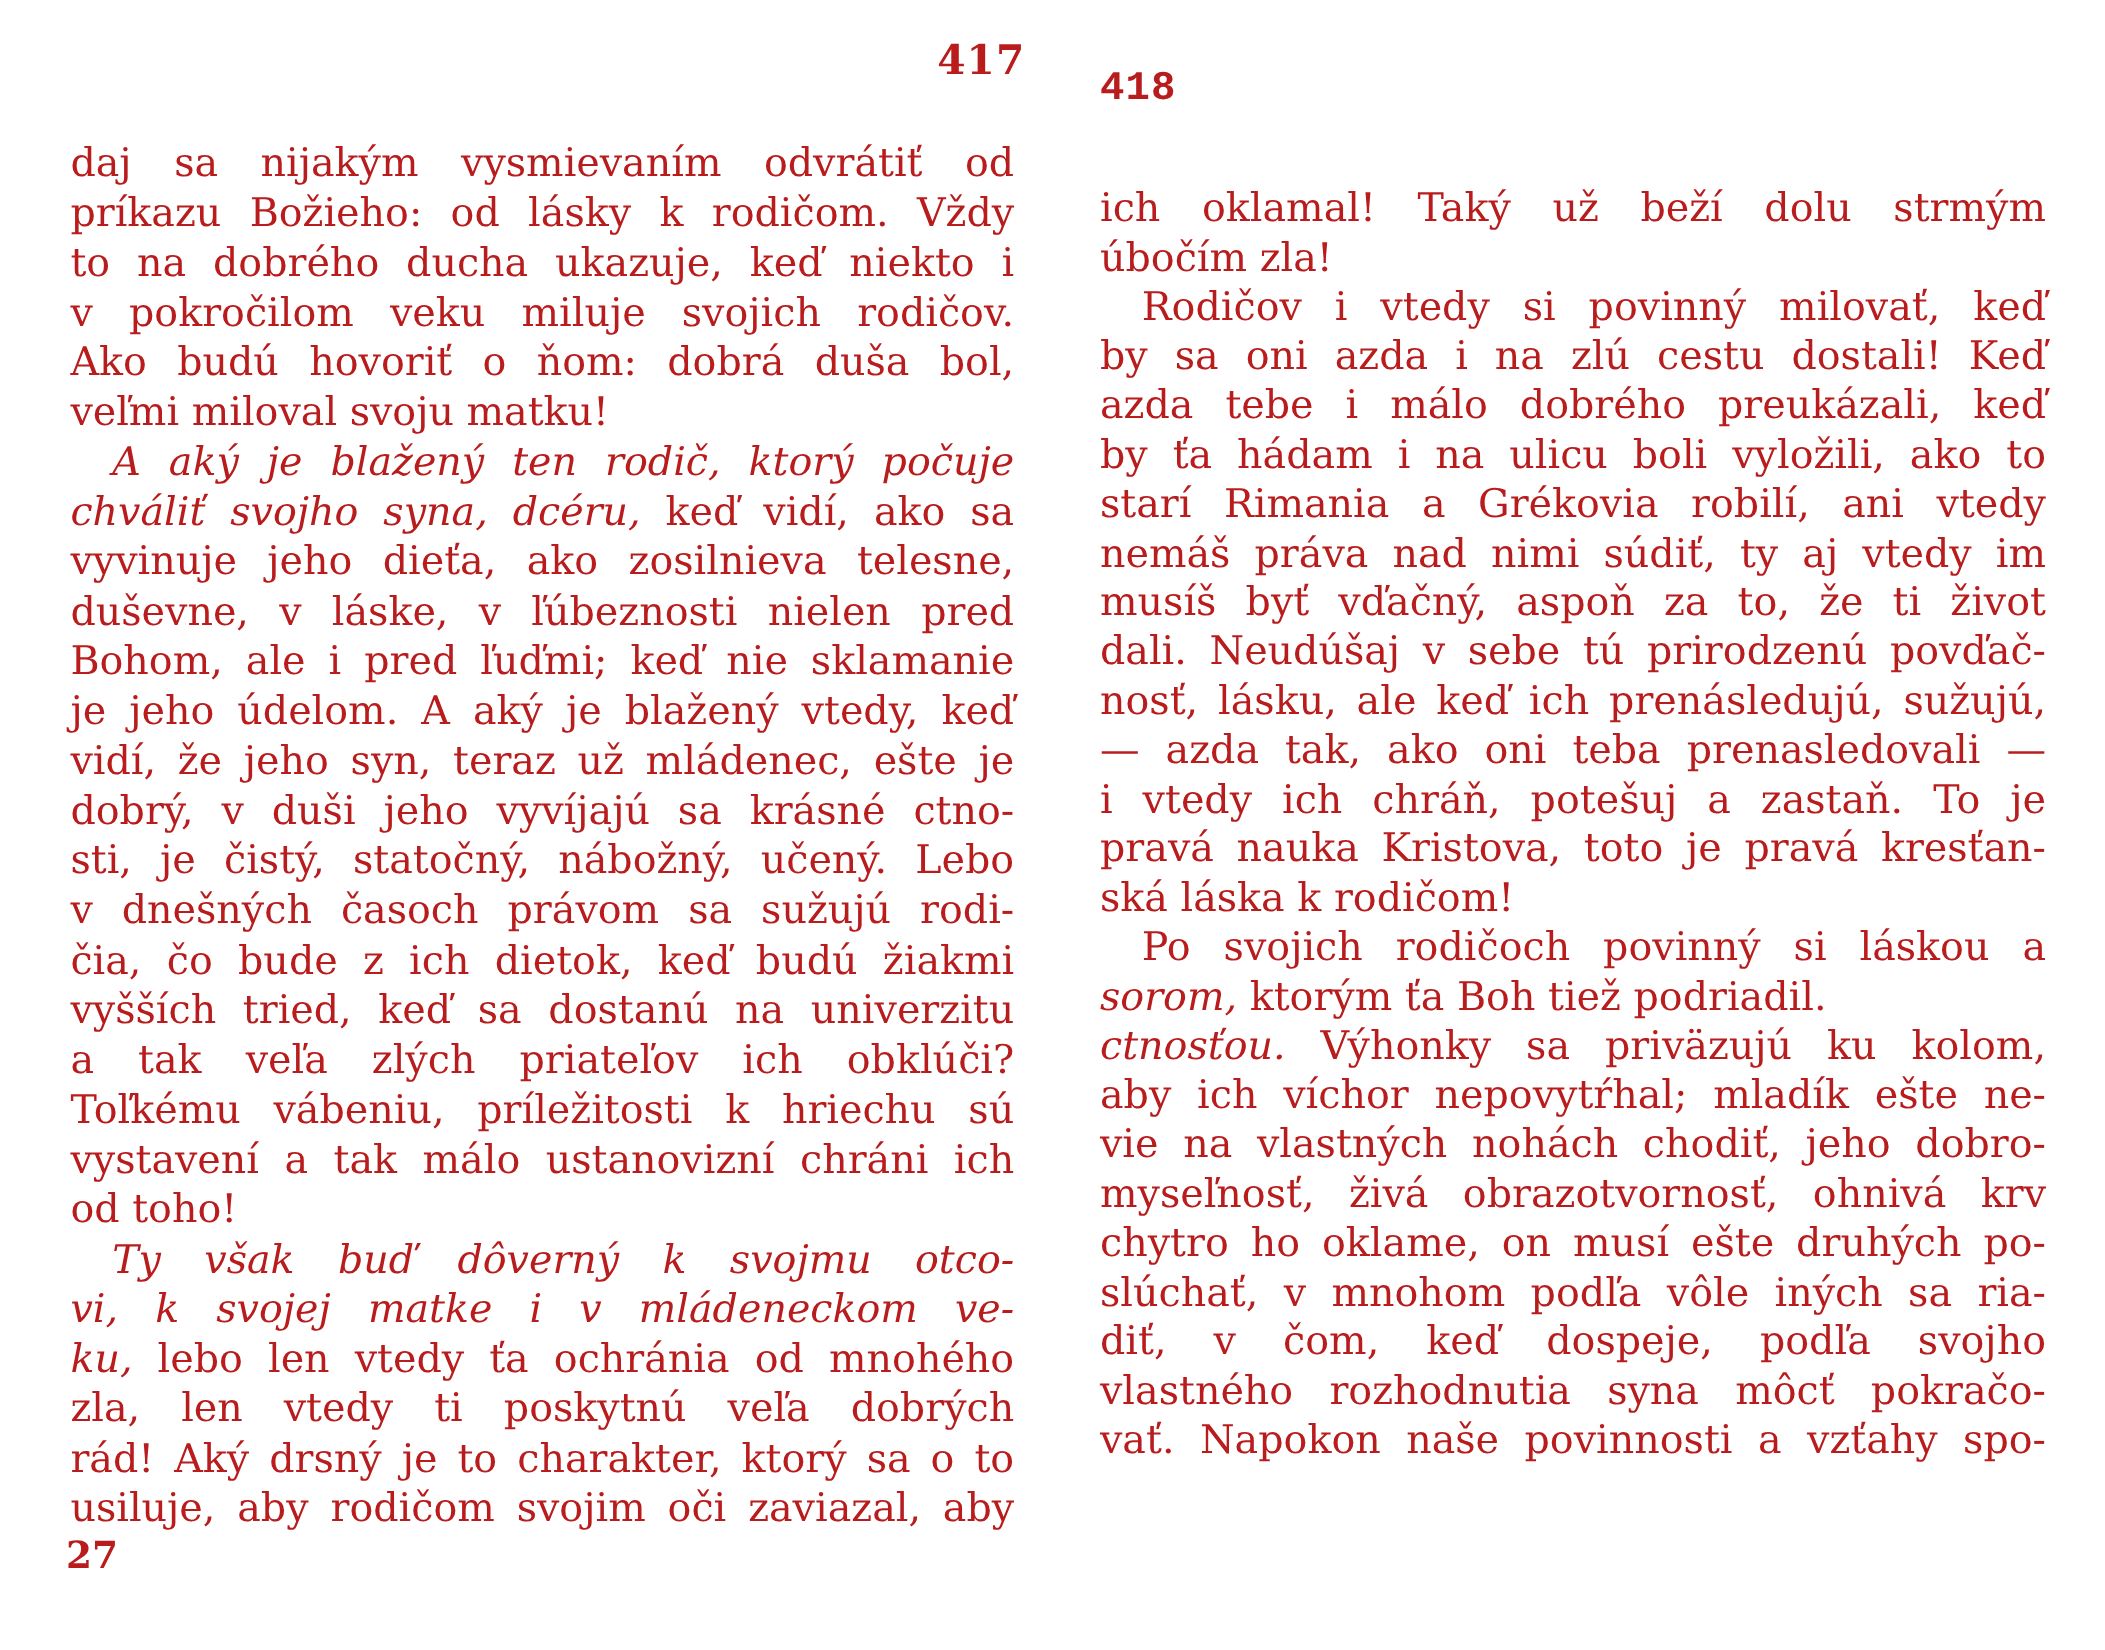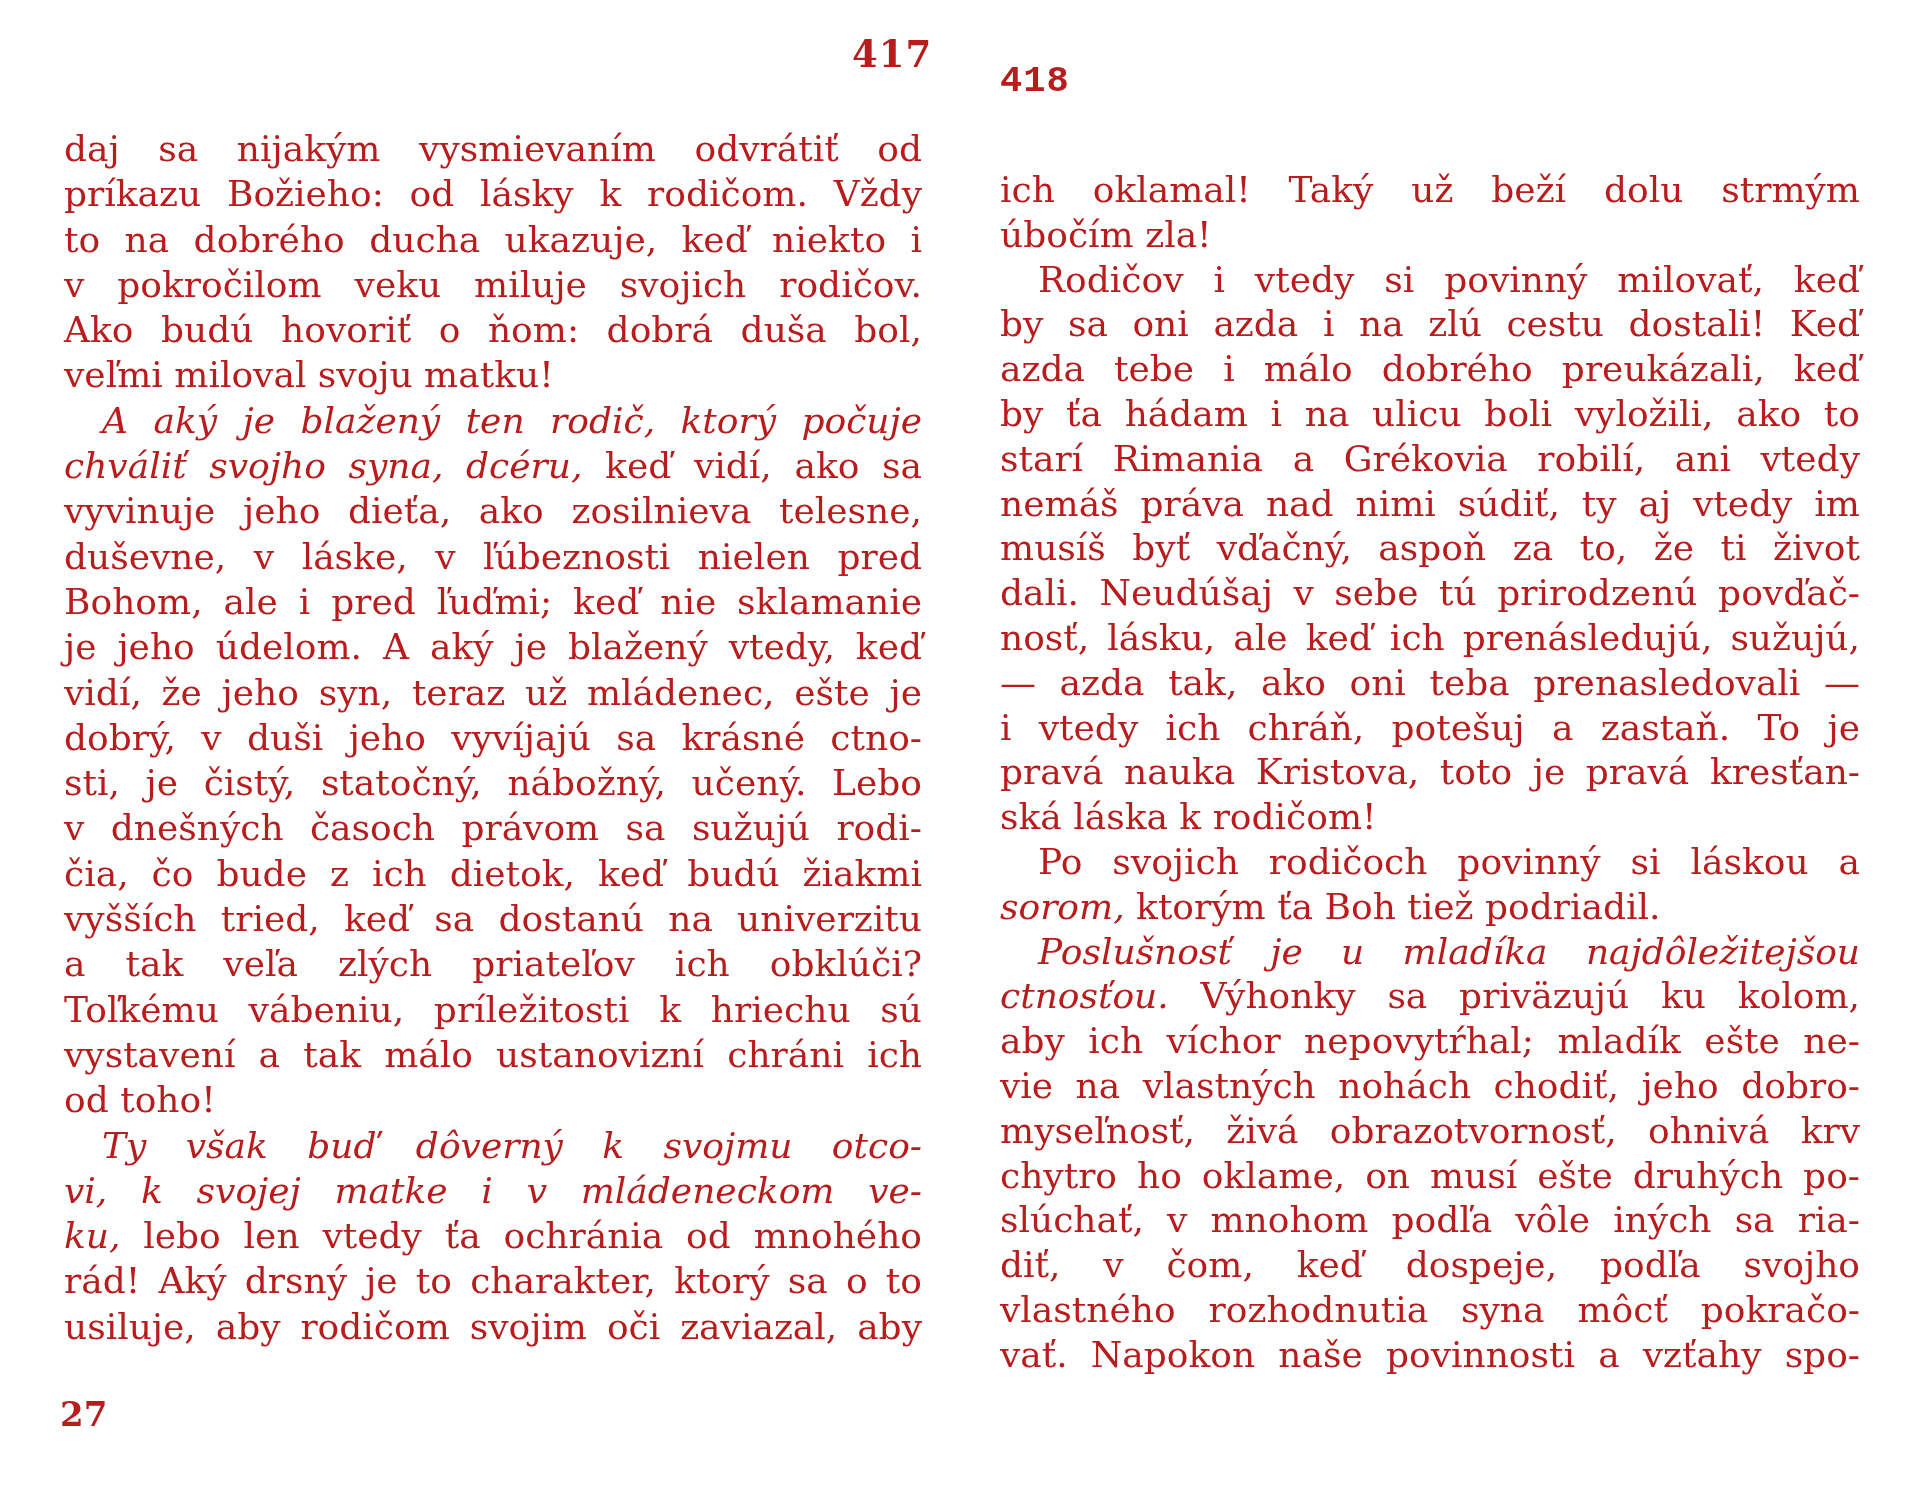--- a/index.html
+++ b/index.html
@@ -74,20 +74,21 @@
       <div class="line"><span class="seg">v dnešných časoch právom sa sužujú rodi-</span></div>
       <div class="line"><span class="seg">čia, čo bude z ich dietok, keď budú žiakmi</span></div>
       <div class="line"><span class="seg">vyšších tried, keď sa dostanú na univerzitu</span></div>
       <div class="line"><span class="seg">a tak veľa zlých priateľov ich obklúči?</span></div>
       <div class="line"><span class="seg">Toľkému vábeniu, príležitosti k hriechu sú</span></div>
       <div class="line"><span class="seg">vystavení a tak málo ustanovizní chráni ich</span></div>
       <div class="line end"><span class="seg">od toho!</span></div>
       <div class="line indent"><span class="seg it">Ty však buď dôverný k svojmu otco-</span></div>
       <div class="line"><span class="seg it">vi, k svojej matke i v mládeneckom ve-</span></div>
       <div class="line"><span class="seg it">ku,</span><span class="seg"> lebo len vtedy ťa ochránia od mnohého</span></div>
+      <div class="line"><span class="seg">zla, len vtedy ti poskytnú veľa dobrých</span></div>
       <div class="line"><span class="seg">rád! Aký drsný je to charakter, ktorý sa o to</span></div>
       <div class="line"><span class="seg">usiluje, aby rodičom svojim oči zaviazal, aby</span></div>
     </div>
 
   <div class="col col-right">
       <div class="line"><span class="seg">ich oklamal! Taký už beží dolu strmým</span></div>
       <div class="line end"><span class="seg">úbočím zla!</span></div>
       <div class="line indent"><span class="seg">Rodičov i vtedy si povinný milovať, keď</span></div>
       <div class="line"><span class="seg">by sa oni azda i na zlú cestu dostali! Keď</span></div>
       <div class="line"><span class="seg">azda tebe i málo dobrého preukázali, keď</span></div>
@@ -96,21 +97,20 @@
       <div class="line"><span class="seg">nemáš práva nad nimi súdiť, ty aj vtedy im</span></div>
       <div class="line"><span class="seg">musíš byť vďačný, aspoň za to, že ti život</span></div>
       <div class="line"><span class="seg">dali. Neudúšaj v sebe tú prirodzenú povďač-</span></div>
       <div class="line"><span class="seg">nosť, lásku, ale keď ich prenásledujú, sužujú,</span></div>
       <div class="line"><span class="seg">— azda tak, ako oni teba prenasledovali —</span></div>
       <div class="line"><span class="seg">i vtedy ich chráň, potešuj a zastaň. To je</span></div>
       <div class="line"><span class="seg">pravá nauka Kristova, toto je pravá kresťan-</span></div>
       <div class="line end"><span class="seg">ská láska k rodičom!</span></div>
       <div class="line indent"><span class="seg">Po svojich rodičoch povinný si láskou a</span></div>
       <div class="line end"><span class="seg it">sorom,</span><span class="seg"> ktorým ťa Boh tiež podriadil.</span></div>
-      <div class="line indent"><span class="seg it">Poslušnosť je u mladíka najdôležitejšou</span></div>
       <div class="line"><span class="seg it">ctnosťou.</span><span class="seg"> Výhonky sa priväzujú ku kolom,</span></div>
       <div class="line"><span class="seg">aby ich víchor nepovytŕhal; mladík ešte ne-</span></div>
       <div class="line"><span class="seg">vie na vlastných nohách chodiť, jeho dobro-</span></div>
       <div class="line"><span class="seg">myseľnosť, živá obrazotvornosť, ohnivá krv</span></div>
       <div class="line"><span class="seg">chytro ho oklame, on musí ešte druhých po-</span></div>
       <div class="line"><span class="seg">slúchať, v mnohom podľa vôle iných sa ria-</span></div>
       <div class="line"><span class="seg">diť, v čom, keď dospeje, podľa svojho</span></div>
       <div class="line"><span class="seg">vlastného rozhodnutia syna môcť pokračo-</span></div>
       <div class="line"><span class="seg">vať. Napokon naše povinnosti a vzťahy spo-</span></div>
     </div>

